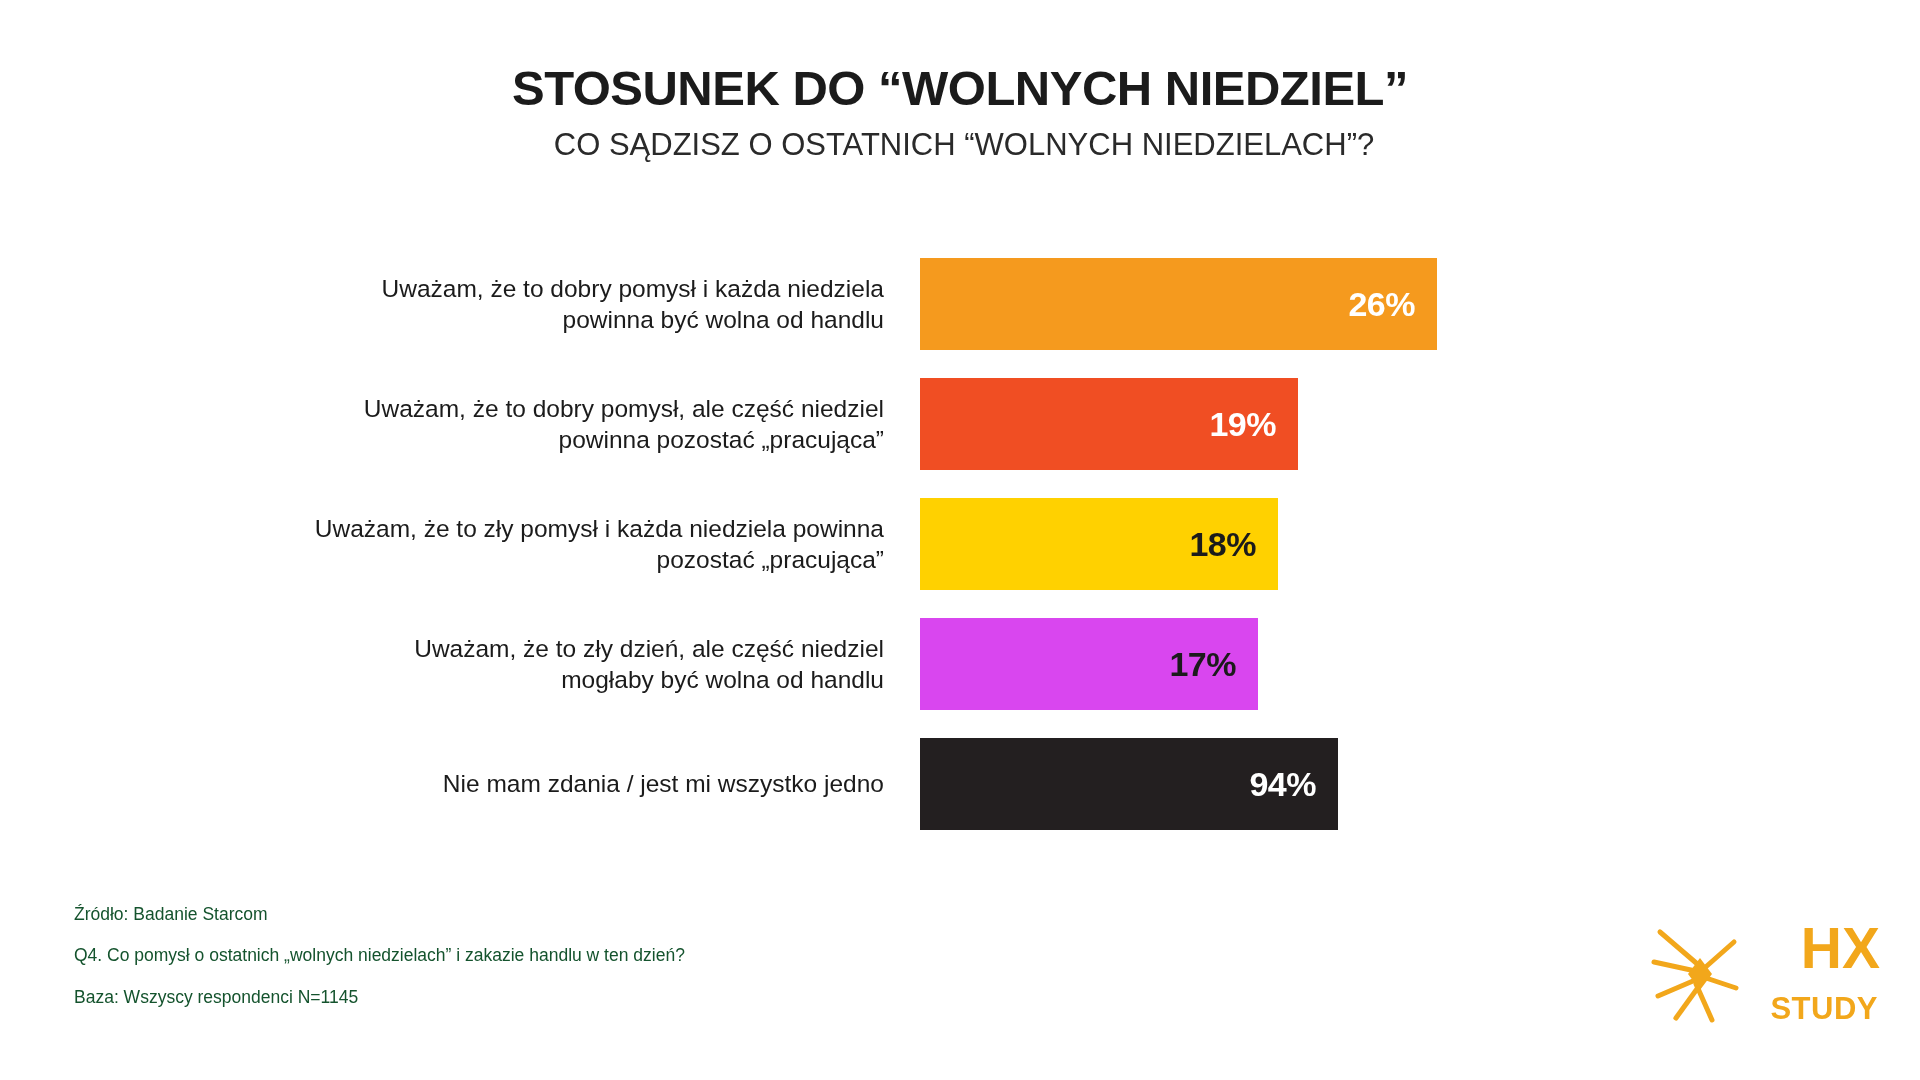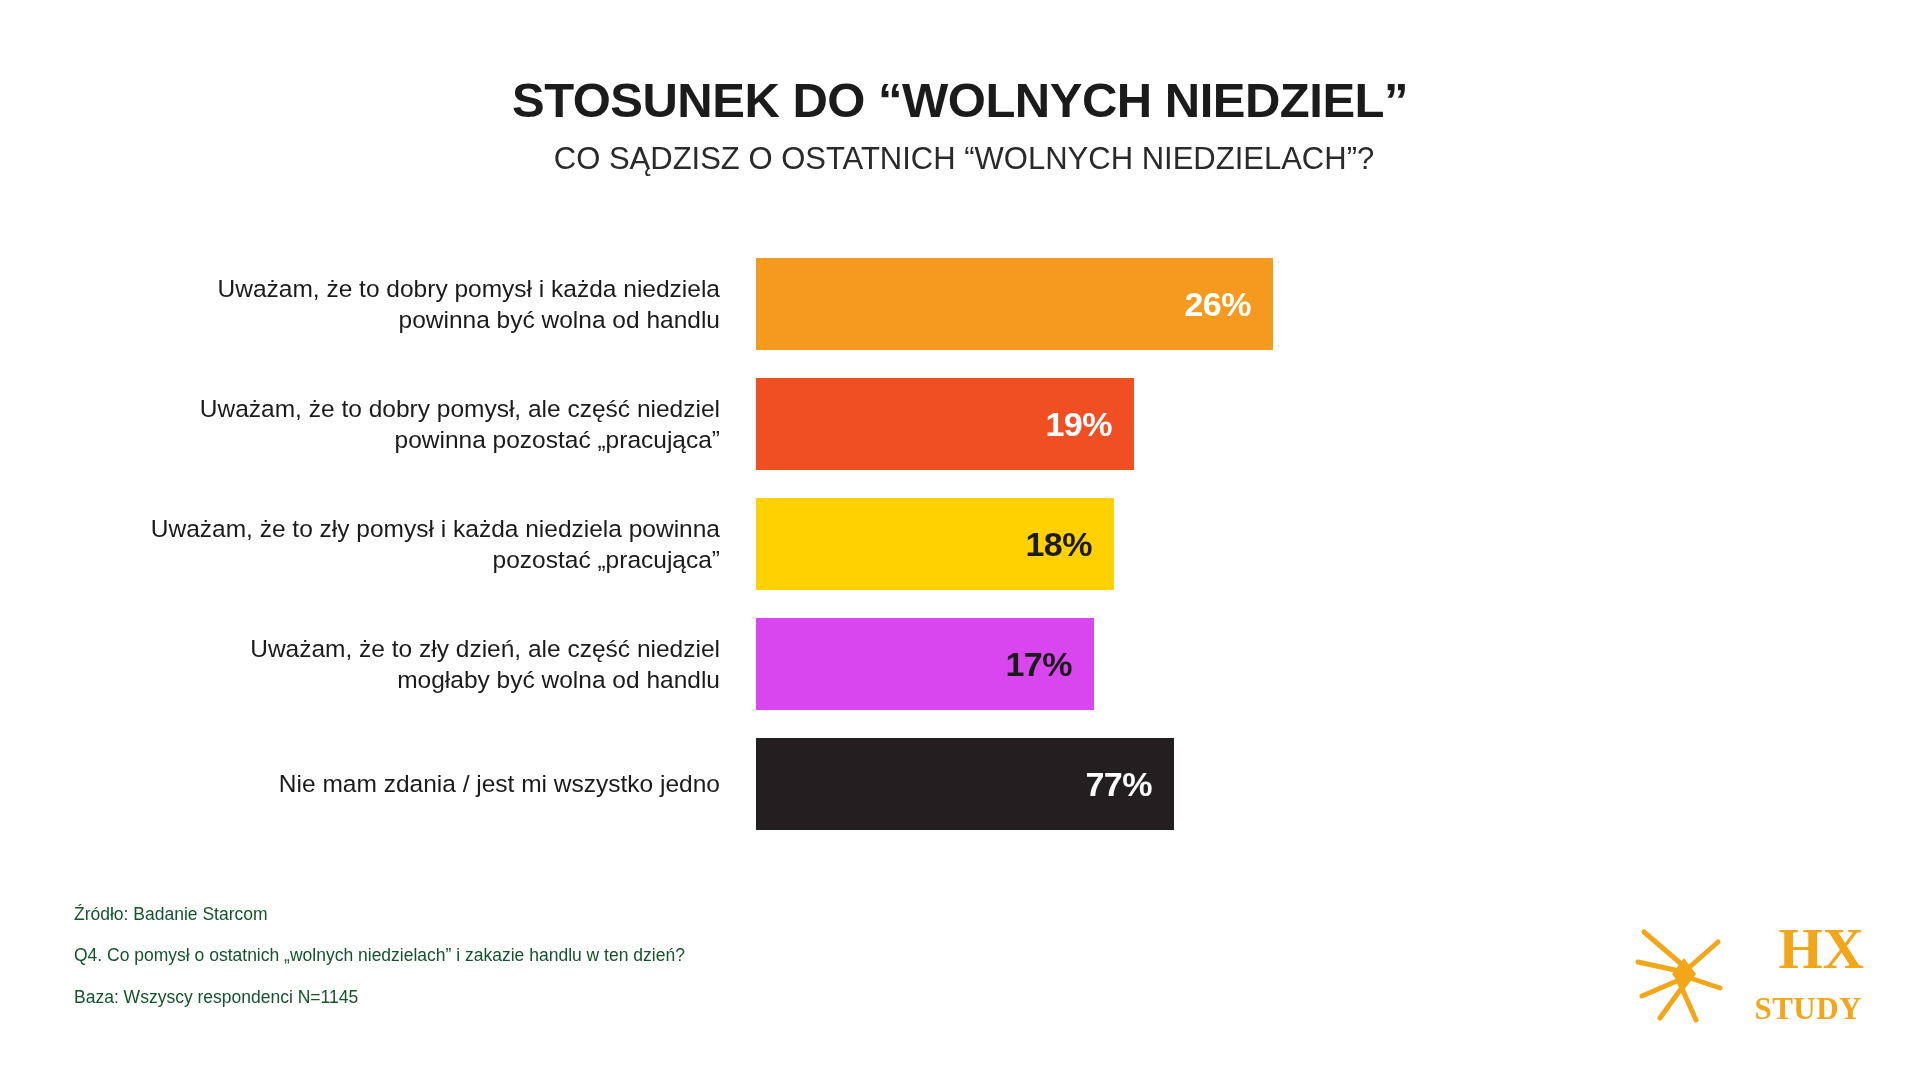--- a/index.html
+++ b/index.html
@@ -28,21 +28,21 @@
     left: 0;
     width: 1920px;
     text-align: center;
   }
   .chart-title {
     font-size: 49px;
     font-weight: bold;
     letter-spacing: -0.5px;
     color: #1b1b1b;
     line-height: 1.1;
-    margin: 12px;
+    margin: 0;
   }
   .chart-subtitle {
     font-size: 31px;
     font-weight: 400;
     color: #2a2a2a;
     line-height: 1.2;
     margin: 10px 0 0 0;
     padding-left: 8px;
   }
 
@@ -53,21 +53,21 @@
     left: 0;
     width: 1920px;
   }
   .row {
     display: flex;
     align-items: center;
     height: 92px;
     margin-bottom: 28px;
   }
   .row-label {
-    width: 756px;
+    width: 920px;
     padding-right: 36px;
     box-sizing: border-box;
     text-align: right;
     font-size: 24.5px;
     line-height: 1.28;
     color: #1b1b1b;
     font-weight: 400;
   }
   .bar-wrap {
     position: relative;
@@ -98,25 +98,24 @@
     line-height: 1.1;
   }
   .footnotes div {
     margin-bottom: 22px;
   }
   .footnotes div:last-child { margin-bottom: 0; }
 
   
   .logo {
     position: absolute;
-    right: 56px;
+    right: 40px;
     bottom: 52px;
     width: 230px;
     height: 110px;
-    font-family: Liberation Serif, serif;
   }
   .logo-text {
     position: absolute;
     right: 0;
     top: 2px;
     font-size: 57px;
     font-weight: bold;
     color: #f2a71b;
     letter-spacing: 0px;
     line-height: 1;
@@ -196,21 +195,21 @@
         </div>
       </div>
     </div>
 
     <div class="row">
       <div class="row-label">
         <span>Nie mam zdania / jest mi wszystko jedno</span>
       </div>
       <div class="bar-wrap">
         <div class="bar" style="width:418px;background:#231F20;">
-          <span class="bar-value" style="color:#FFFFFF;">77%</span>
+          <span class="bar-value" style="color:#FFFFFF;">94%</span>
         </div>
       </div>
     </div>
 
   </div>
 
   <div class="footnotes">
     <div>Źródło: Badanie Starcom</div>
     <div>Q4. Co pomysł o ostatnich „wolnych niedzielach” i zakazie handlu w ten dzień?</div>
     <div>Baza: Wszyscy respondenci N=1145</div>

